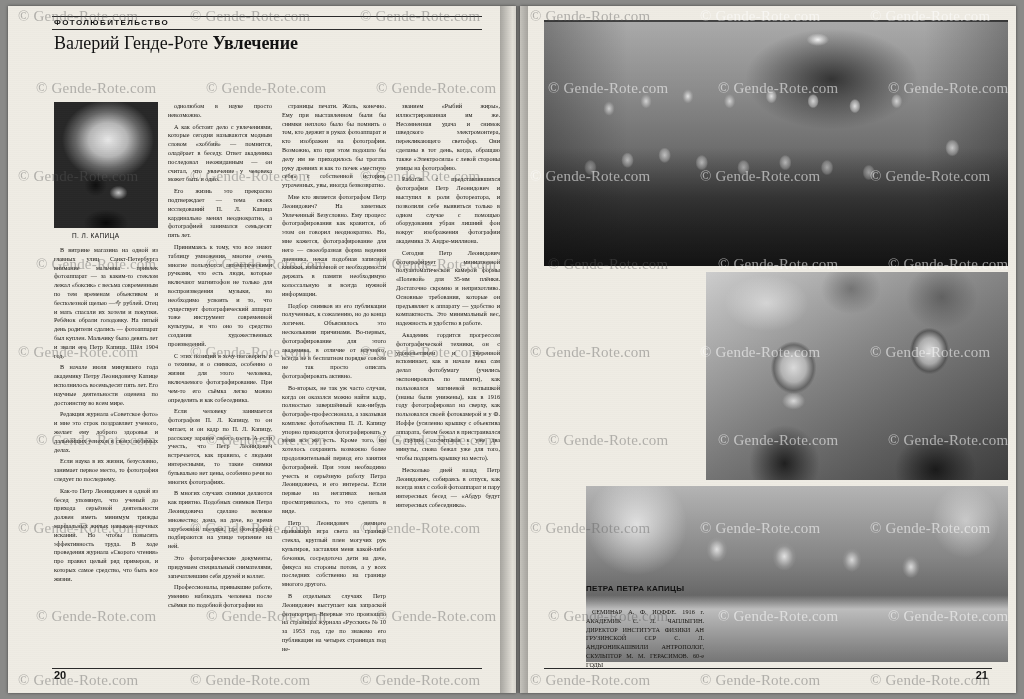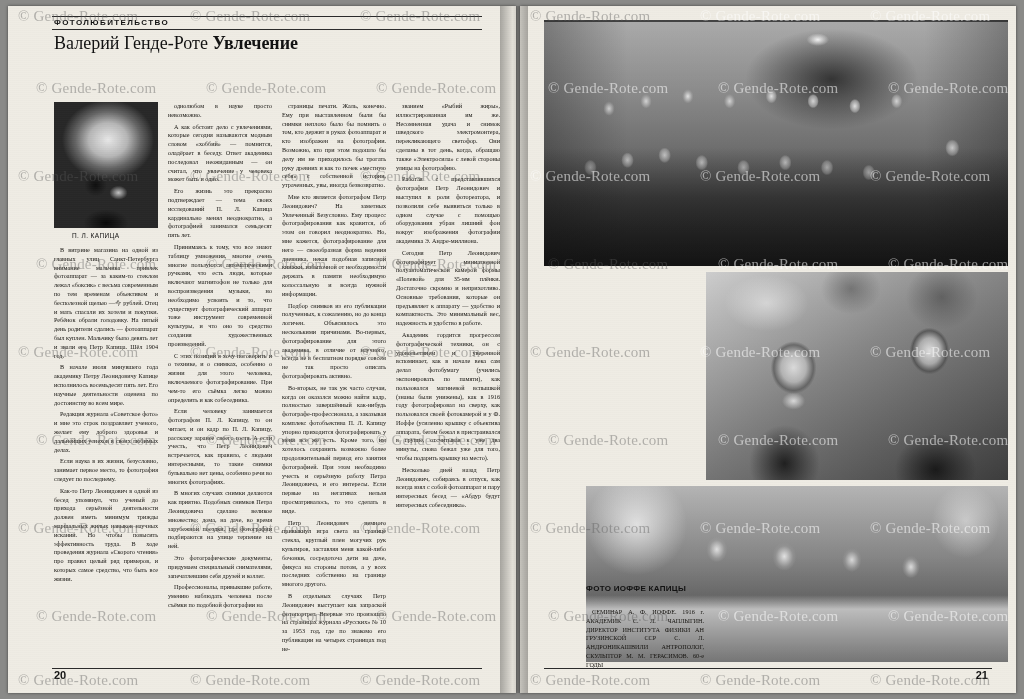--- a/index.html
+++ b/index.html
@@ -286,21 +286,21 @@
         radial-gradient(ellipse 13px 16px at 31% 36%, #efeade 0%, #a09a8e 58%, rgba(0,0,0,0) 80%),
         radial-gradient(ellipse 15px 18px at 47% 40%, #f2eee3 0%, #9b958a 58%, rgba(0,0,0,0) 80%),
         radial-gradient(ellipse 12px 15px at 63% 42%, #eae5d8 0%, #9b958a 58%, rgba(0,0,0,0) 80%),
         radial-gradient(ellipse 11px 14px at 77% 46%, #efeade 0%, #9b958a 58%, rgba(0,0,0,0) 80%);"></div>
 
     <div class="ph-bg" style="background:
         linear-gradient(180deg, rgba(0,0,0,0) 62%, rgba(232,228,217,.85) 70%, rgba(150,145,135,.9) 100%);"></div>
     <div class="ph-bg" style="background:linear-gradient(180deg, rgba(255,255,255,.05), rgba(0,0,0,.14));"></div>
   </div>
 
-  <div class="photo-credit">ФОТО ИОФФЕ КАПИЦЫ</div>
+  <div class="photo-credit">ПЕТРА ПЕТРА КАПИЦЫ</div>
 
   <div class="rcol" id="rcol-caps">
       <div style="text-indent: 6px; margin-bottom: 3px;">СЕМИНАР А. Ф. ИОФФЕ. 1916 г.
       
     
     
       АКАДЕМИК С. Л. ЧАПЛЫГИН.
       
     
     

